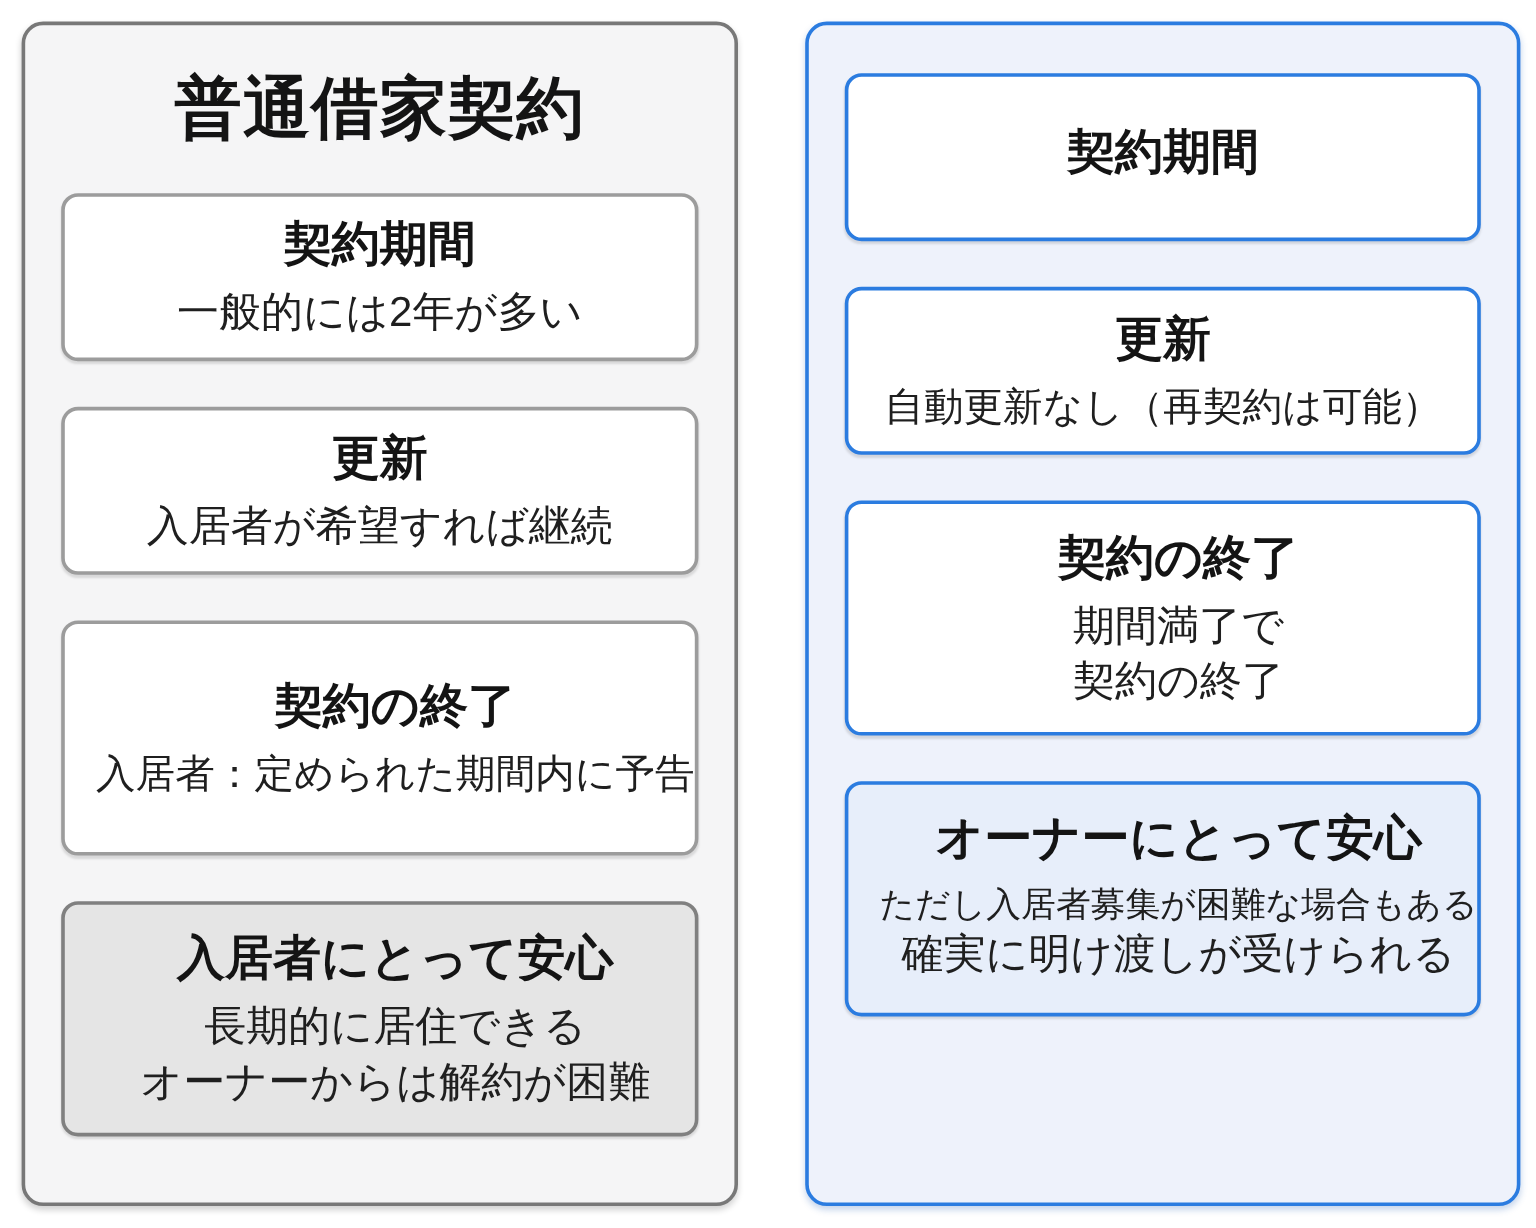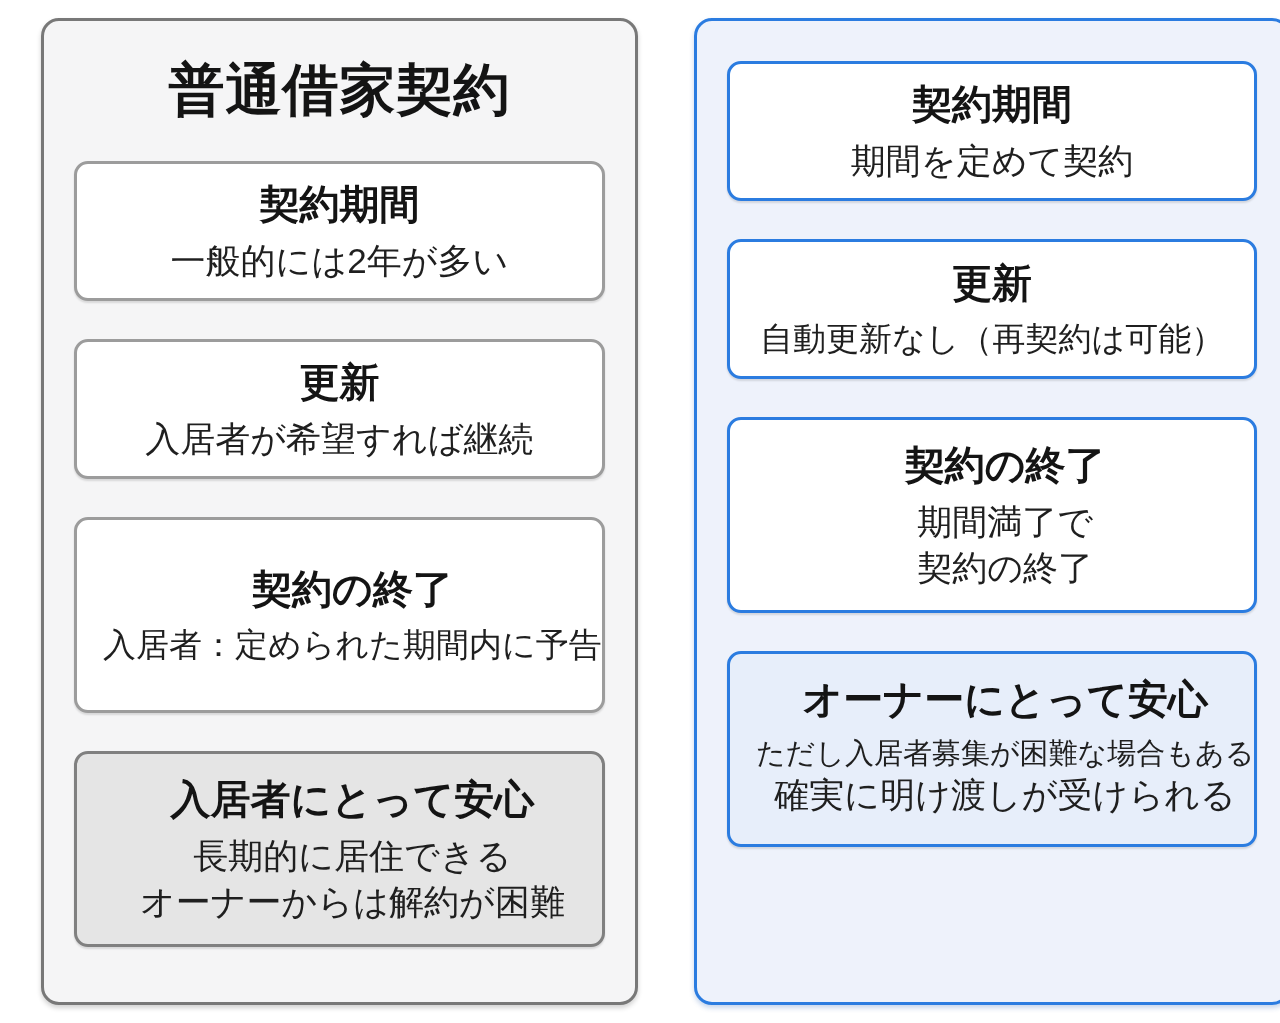--- a/index.html
+++ b/index.html
@@ -33,21 +33,20 @@
     flex:1 1 0;
     height:987px;
     border-radius:18px;
     border:3px solid;
     padding:0 30px;
     box-shadow:0 3px 5px rgba(0,0,0,0.18);
   }
   .panel.gray{
     background:var(--gray_panel_bg);
     border-color:var(--gray_panel_border);
-    margin-left:23px;
   }
   .panel.blue{
     background:var(--blue_panel_bg);
     border-color:var(--accent_blue);
     box-shadow:0 3px 5px rgba(30,90,180,0.25);
   }
   .panel-title{
     margin-top:38px;
     height:62px;
     line-height:62px;
@@ -128,21 +127,20 @@
       <div class="box-heading">入居者にとって安心</div>
       <div class="line">長期的に居住できる</div>
       <div class="line">オーナーからは解約が困難</div>
     </div>
   </section>
 
   <section class="panel blue">
 
     <div class="box first h-140">
       <div class="box-heading">契約期間</div>
-      <div class="line">期間を定めて契約</div>
     </div>
 
     <div class="box h-140">
       <div class="box-heading">更新</div>
       <div class="line sm">自動更新なし（再契約は可能）</div>
     </div>
 
     <div class="box h-196">
       <div class="box-heading">契約の終了</div>
       <div class="line">期間満了で</div>

